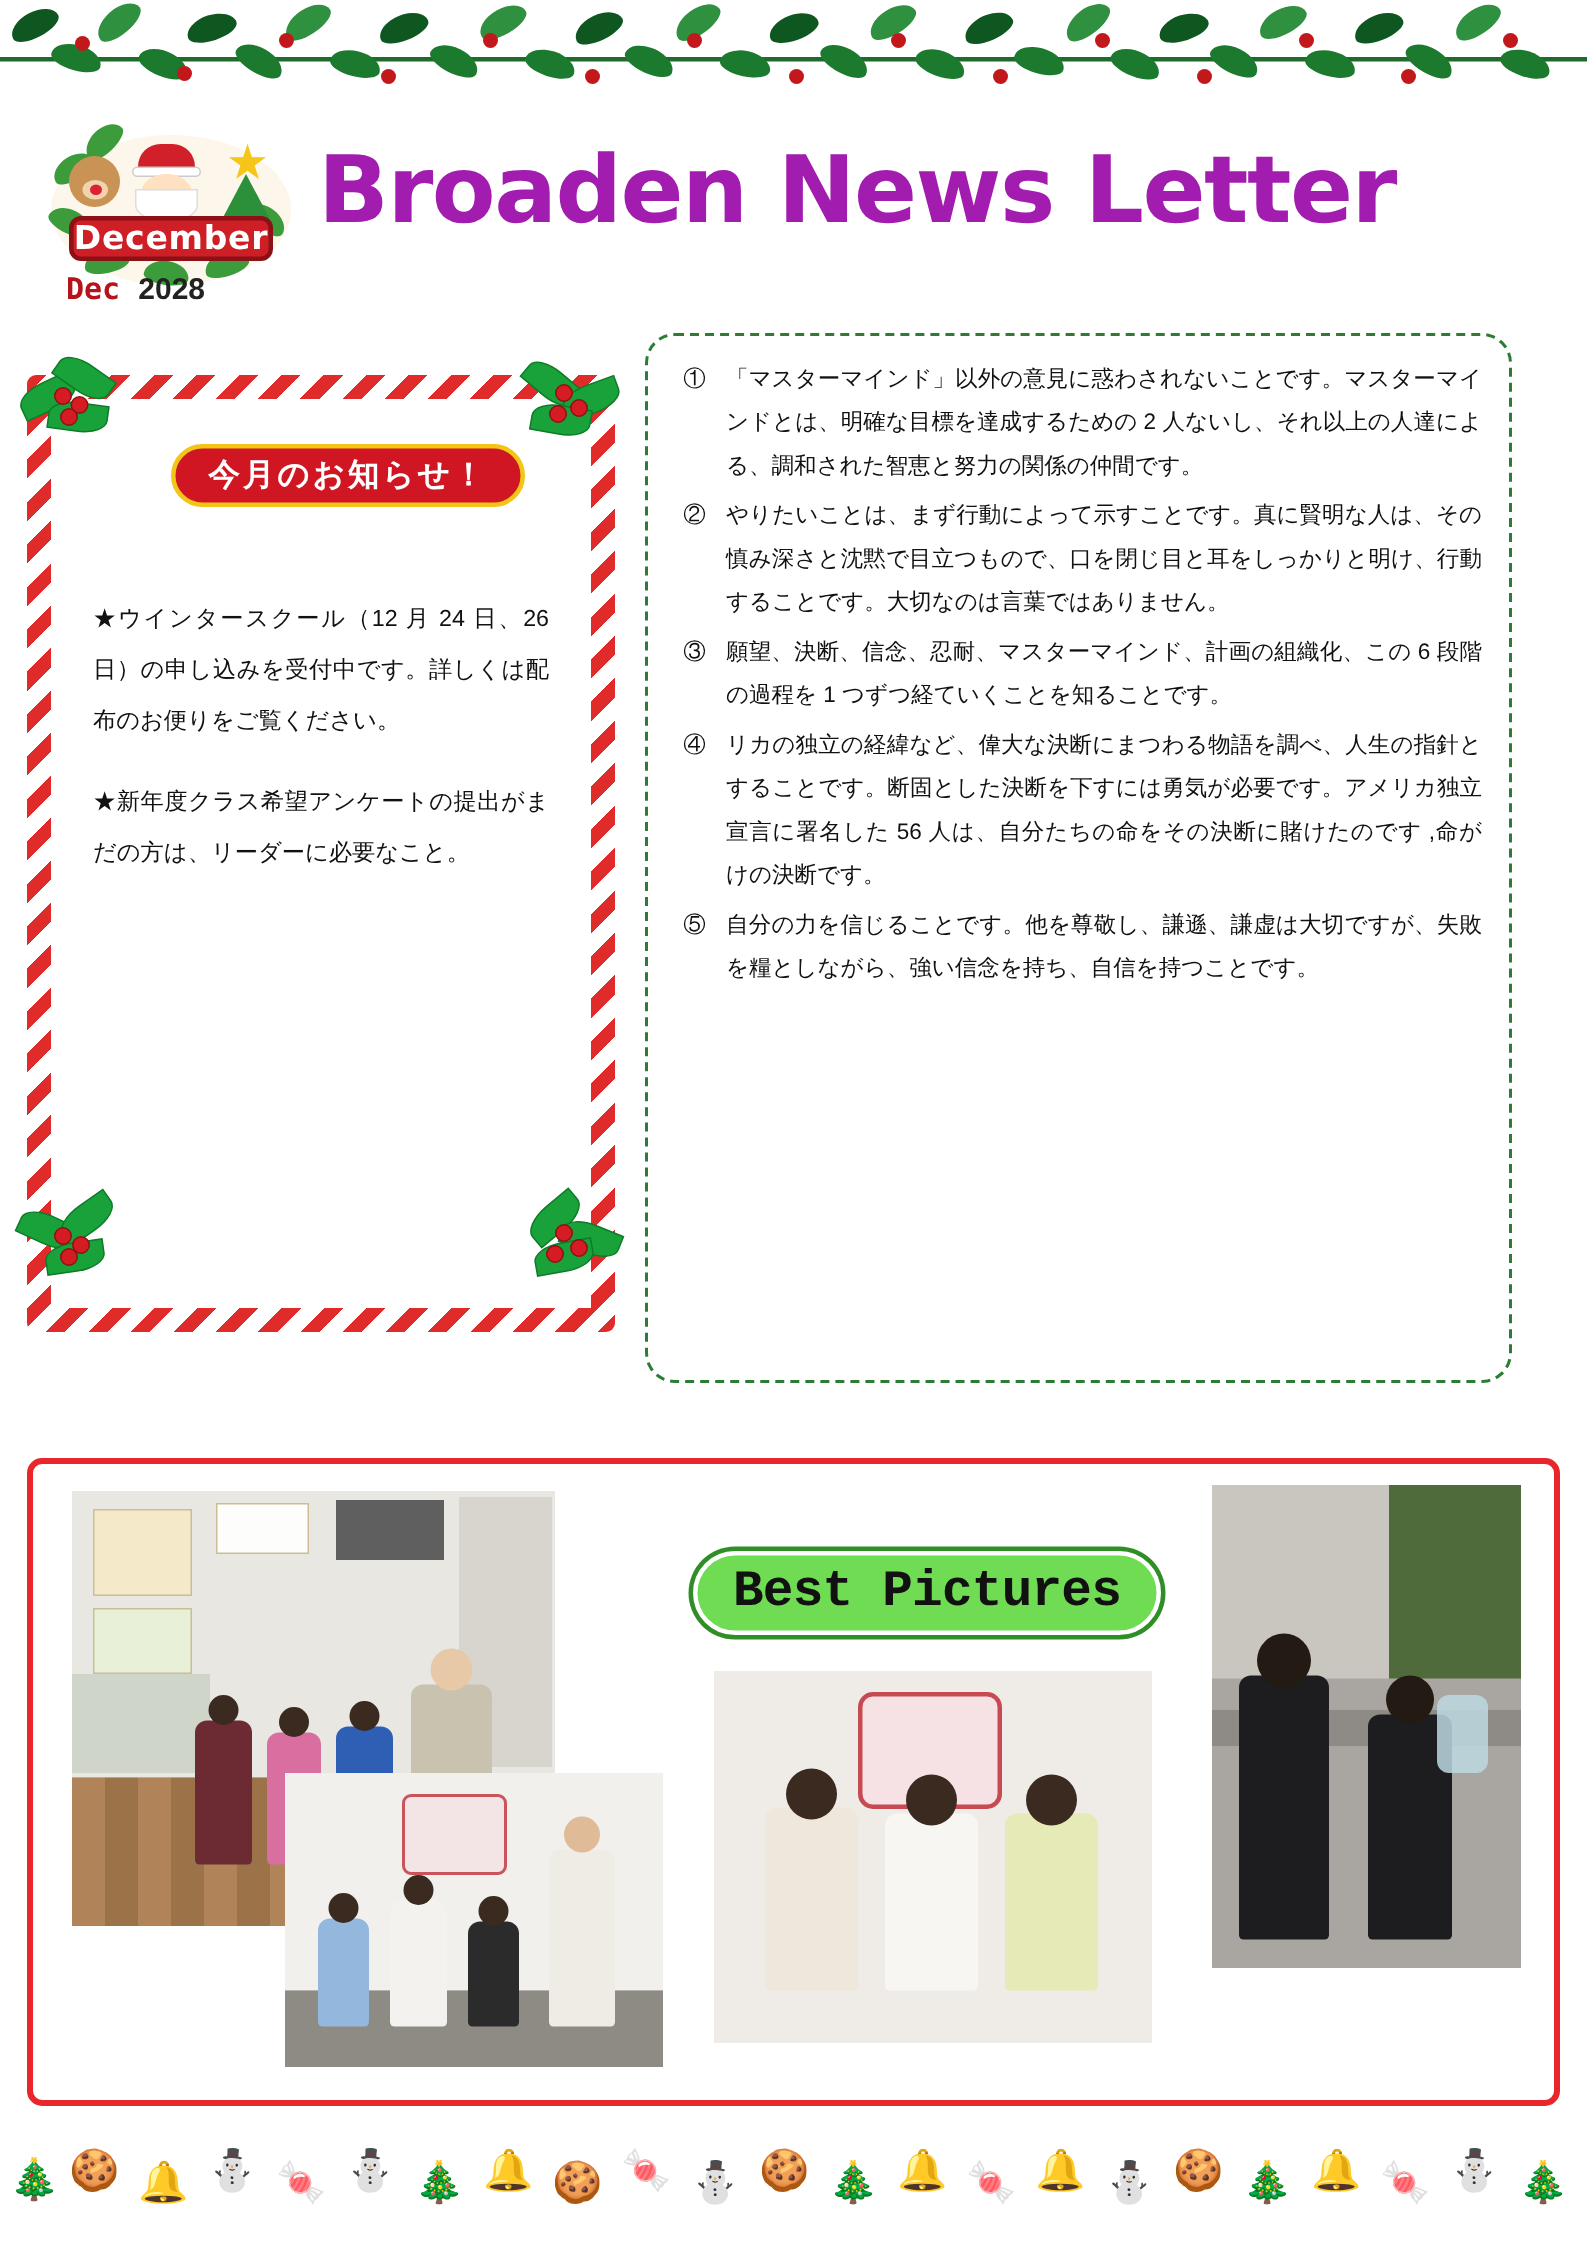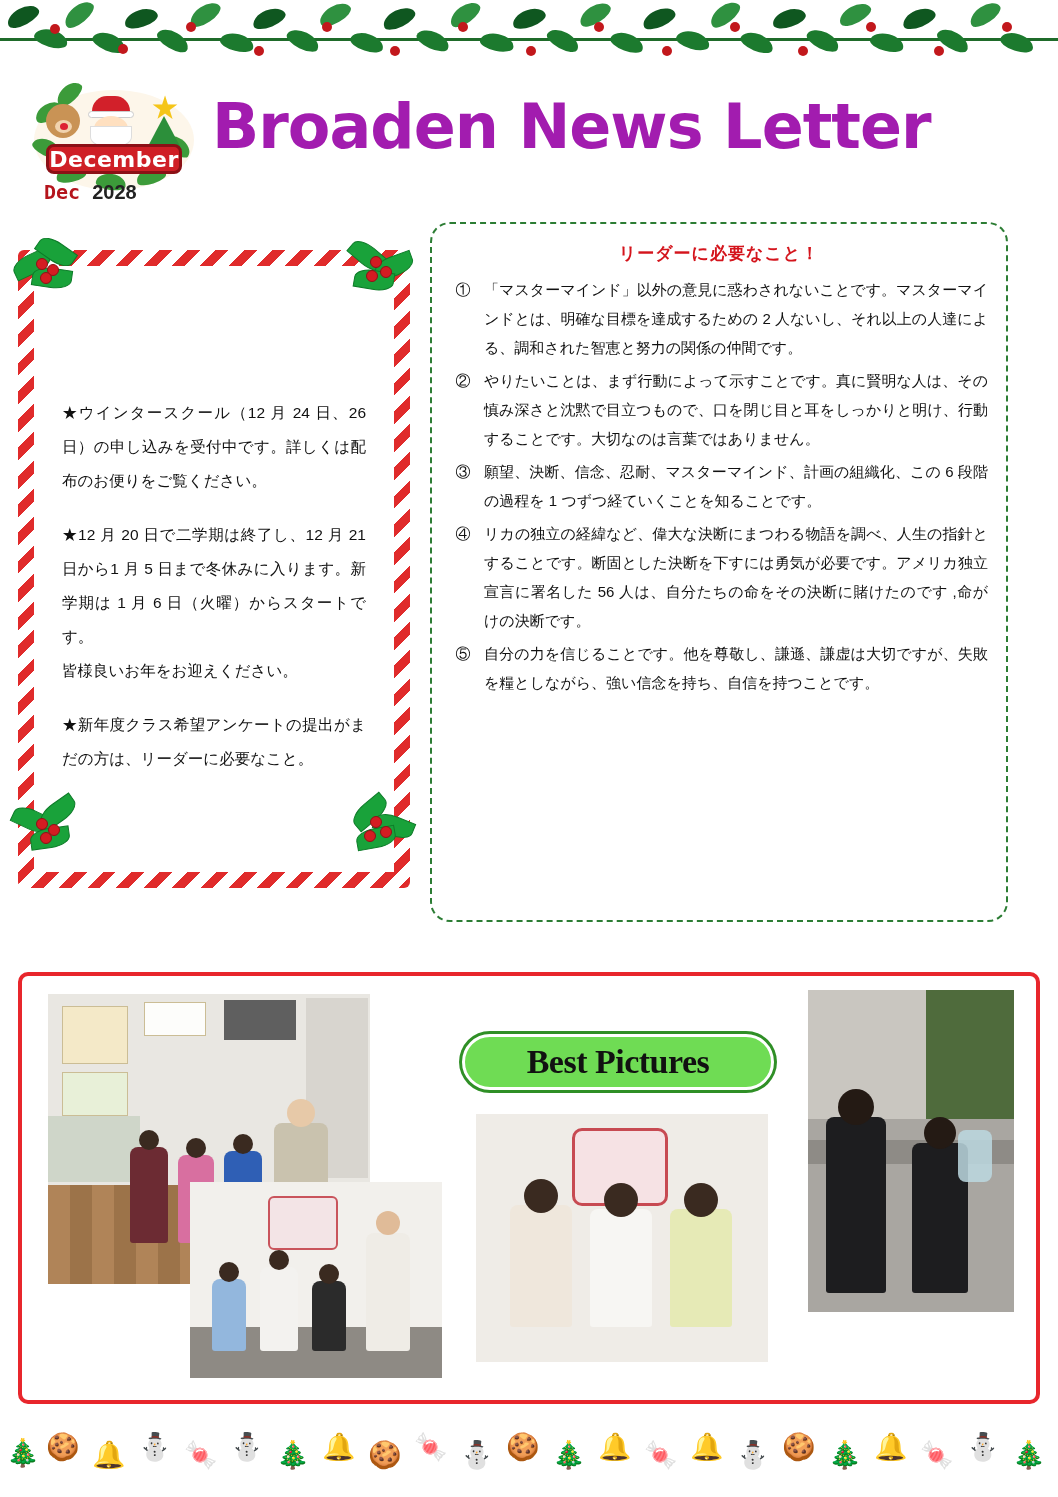--- a/index.html
+++ b/index.html
@@ -276,21 +276,21 @@
     background: #cbc7c0;
   }
   .best-pics {
     position: absolute; left: 440px; top: 58px;
     width: 312px; height: 56px;
     background: #6fdc54;
     border: 3px solid #ffffff;
     border-radius: 28px;
     box-shadow: 0 0 0 3px #2f8f26;
     color: #111;
-    font-family: Liberation Serif, serif;
+    font-family: Liberation Mono, monospace;
     font-weight: bold;
     font-size: 34px;
     text-align: center;
     line-height: 50px;
     letter-spacing: -0.5px;
   }
 
   
   .scene { position: absolute; inset: 0; }
   .floorwood {
@@ -436,31 +436,29 @@
   </div>
   <div class="holly" style="left:326px; top:548px;">
     <div class="hl" style="left:6px;  top:4px;  transform:rotate(-40deg);"></div>
     <div class="hl" style="left:30px; top:18px; transform:rotate(22deg);"></div>
     <div class="hl" style="left:12px; top:30px; transform:rotate(-10deg);"></div>
     <div class="hb" style="left:26px; top:18px;"></div>
     <div class="hb" style="left:36px; top:28px;"></div>
     <div class="hb" style="left:20px; top:32px;"></div>
   </div>
 
+  <div class="notice-title">今月のお知らせ！</div>
 
   <div class="notice-body">
     <p>★ウインタースクール（12 月 24 日、26 日）の申し込みを受付中です。詳しくは配布のお便りをご覧ください。</p>
-    <p style="white-space:pre-line;">★12 月 20 日で二学期は終了し、12 月 21 日から1 月 5 日まで冬休みに入ります。新学期は 1 月 6 日（火曜）からスタートです。
-皆様良いお年をお迎えください。</p>
     <p>★新年度クラス希望アンケートの提出がまだの方は、リーダーに必要なこと。</p>
   </div>
 </div>
 
 <div class="leader-box">
-  <div class="leader-title">リーダーに必要なこと！</div>
   <ol class="leader-list">
     <li>
       <span class="num">①</span>
       <span>「マスターマインド」以外の意見に惑わされないことです。マスターマインドとは、明確な目標を達成するための 2 人ないし、それ以上の人達による、調和された智恵と努力の関係の仲間です。</span>
     </li>
     <li>
       <span class="num">②</span>
       <span>やりたいことは、まず行動によって示すことです。真に賢明な人は、その慎み深さと沈黙で目立つもので、口を閉じ目と耳をしっかりと明け、行動することです。大切なのは言葉ではありません。</span>
     </li>
     <li>

